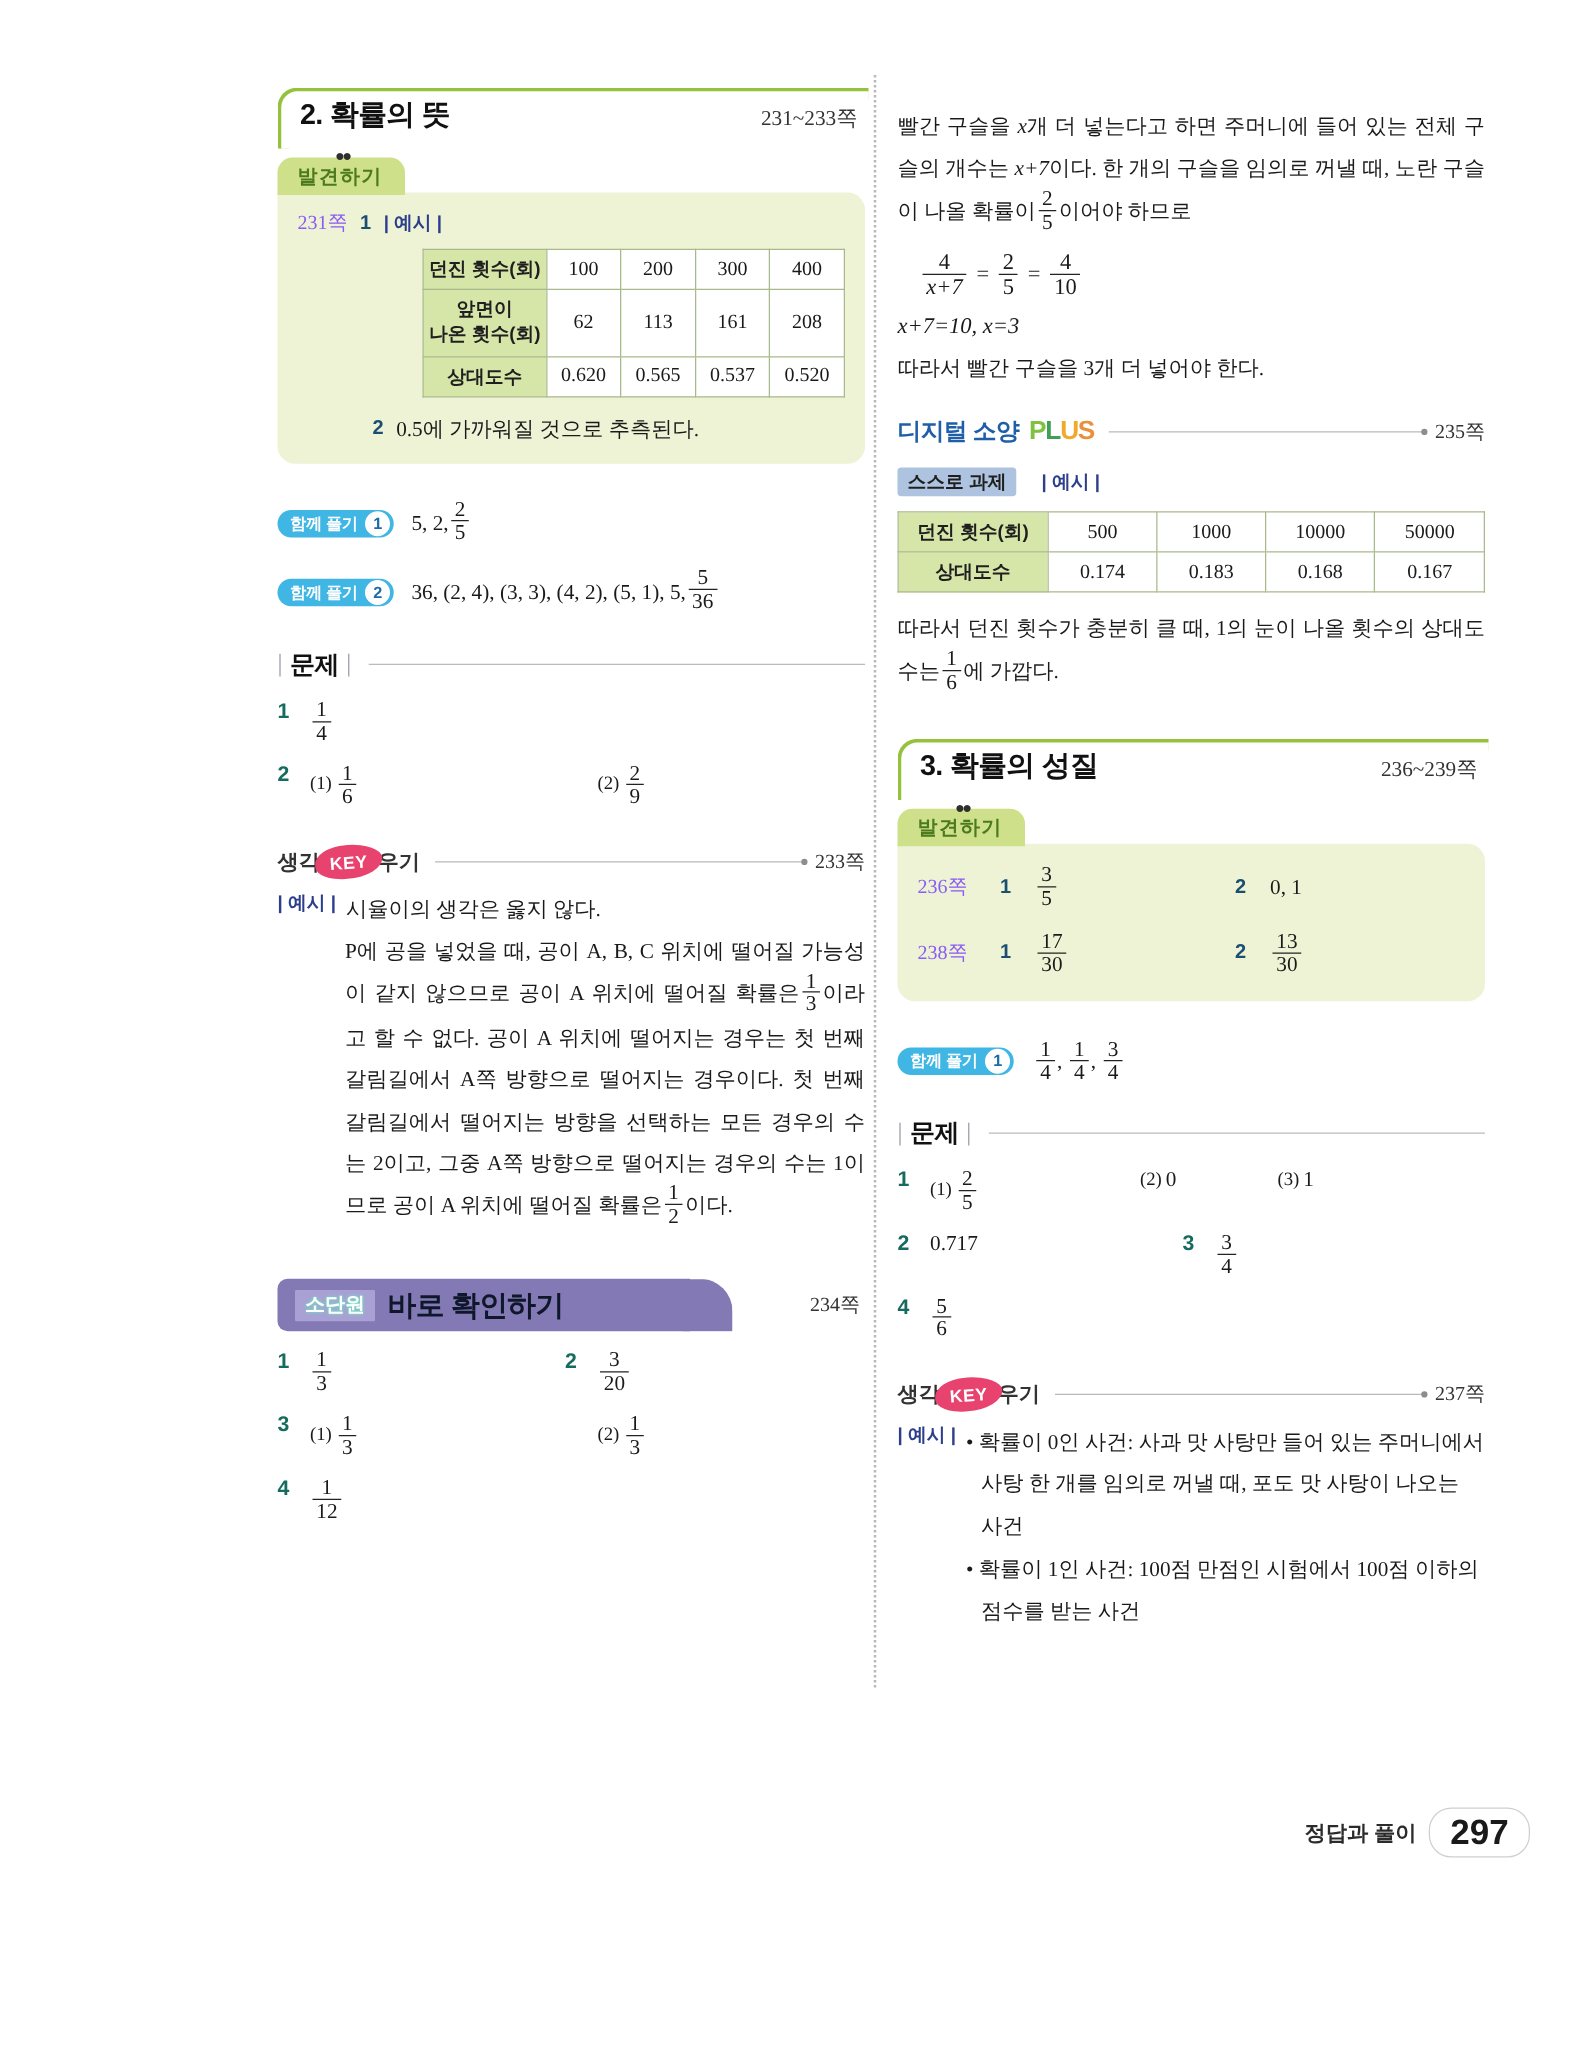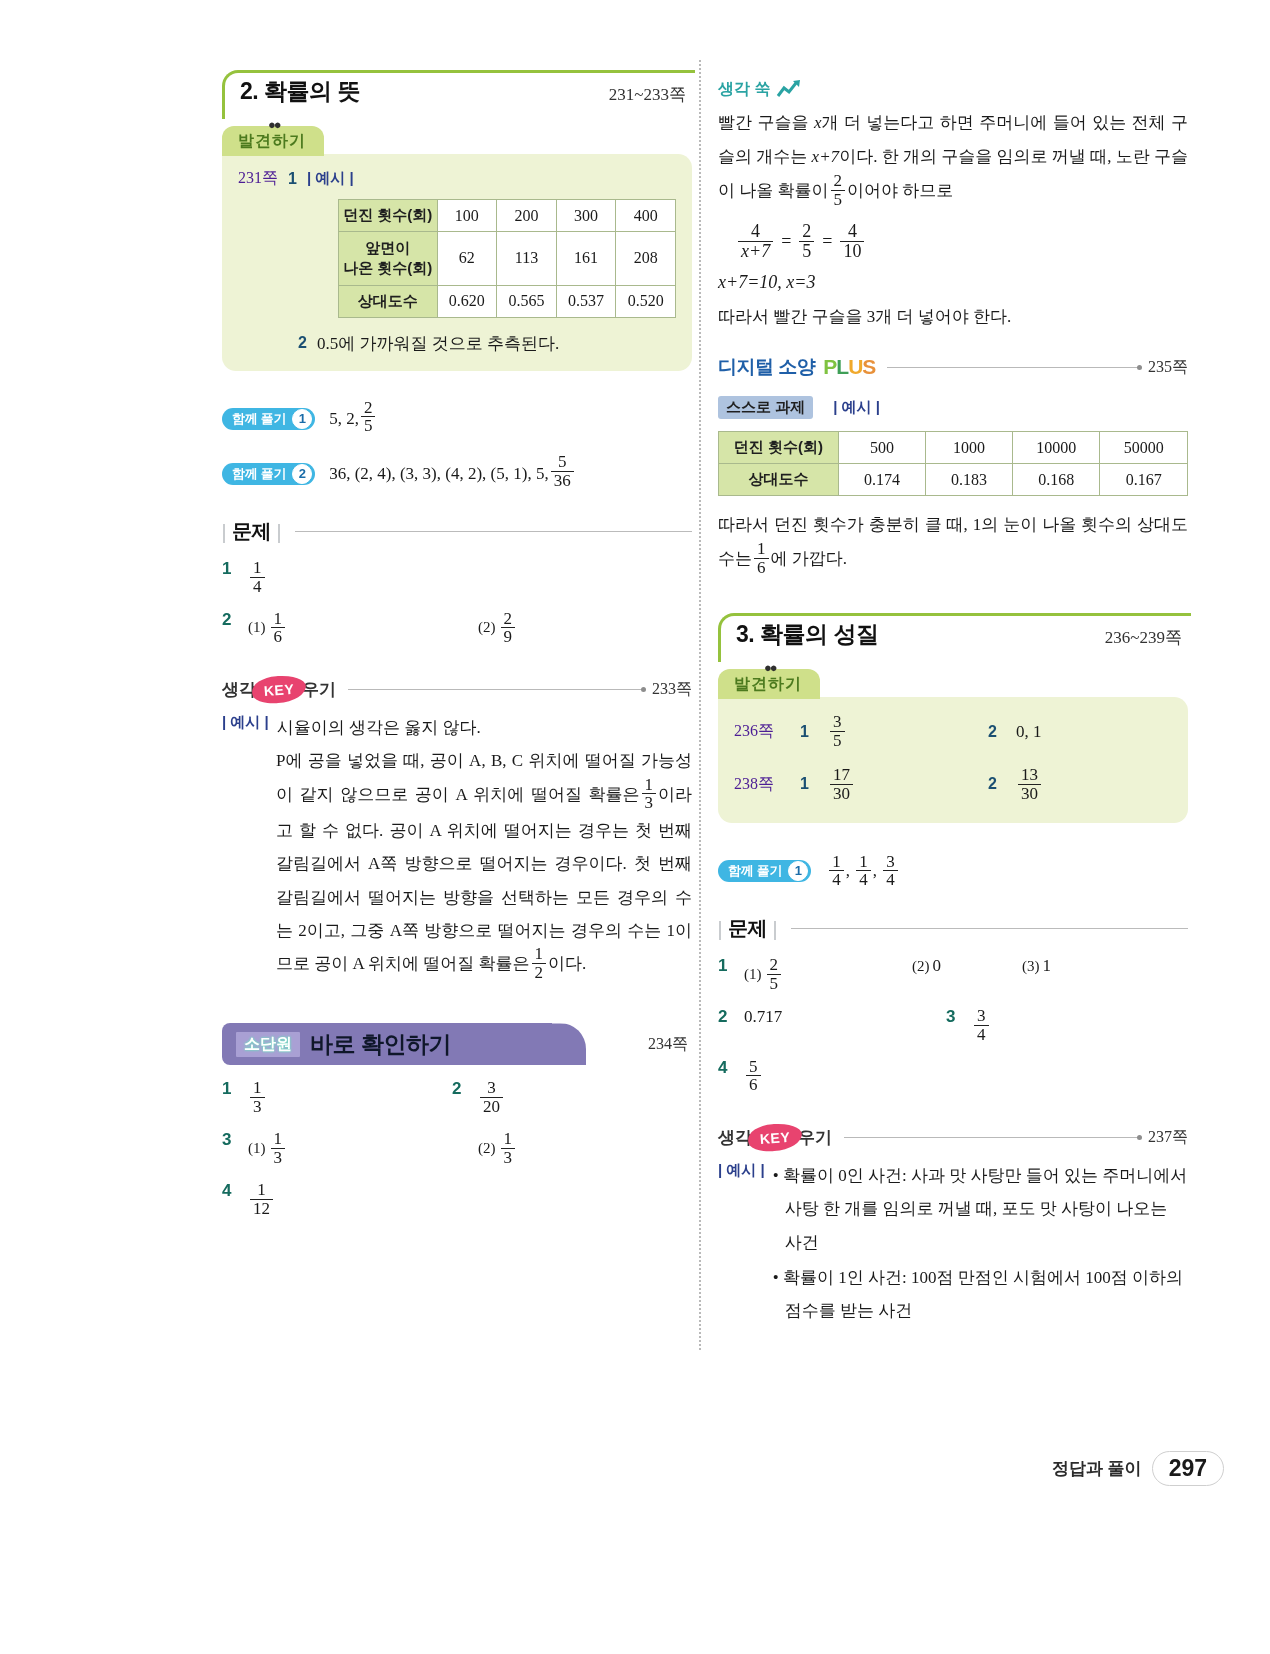--- a/index.html
+++ b/index.html
@@ -62,21 +62,21 @@
   }
   .discover-body {
     background: #eef3d5;
     border-radius: 0 14px 14px 14px;
     margin-top: -2px;
     padding: 14px 16px 16px 16px;
     position: relative; z-index: 1;
   }
 
   .row-line { display: flex; align-items: center; gap: 10px; }
-  .pg-label { font-size: 16px; color: #4c1d95; }
+  .pg-label { font-size: 16px; color: #8b5cf6; }
   .qnum { font-family: "Liberation Sans", sans-serif; font-weight: bold; font-size: 16px; color: #1b4f72; }
   .qnum-green { font-family: "Liberation Sans", sans-serif; font-weight: bold; font-size: 17px; color: #156b5e; }
   .ex-tag { color: #2b3f8c; font-weight: bold; font-size: 15px; font-family: "Liberation Sans", sans-serif; }
 
   
   table.tbl { border-collapse: collapse; font-size: 16px; }
   table.tbl th, table.tbl td {
     border: 1px solid #a9b98d; text-align: center;
     padding: 6px 4px; font-weight: normal;
     font-family: "Liberation Serif", serif;
@@ -252,21 +252,21 @@
     display: flex; align-items: center; gap: 10px;
   }
   .footer .f-lbl {
     font-family: "Liberation Sans", sans-serif; font-weight: bold;
     font-size: 17px; color: #2b2b2b;
   }
   .footer .f-num {
     border: 1.5px solid #cfcfcf; border-radius: 18px;
     background: #fff; padding: 3px 16px;
     font-family: "Liberation Sans", sans-serif; font-weight: bold;
-    font-size: 23px; color: #1a1a1a;
+    font-size: 28px; color: #1a1a1a;
   }
 
   .mathit { font-style: italic; font-family: "Liberation Serif", serif; }
   .eqline { font-size: 18px; margin-top: 10px; }
   .eqfrac { display: inline-flex; align-items: center; gap: 6px; font-size: 18px; }
 </style>
 </head>
 <body>
 
 <div class="page">
@@ -458,29 +458,20 @@
       <span class="fr big">
         <span class="n">1</span>
         <span class="d">12</span>
       </span>
     </div>
 
   </div>
 
   <div class="col col-right" style="top:78px;">
 
-    <div class="sprout">
-      <span class="lbl">생각 쑥</span>
-      <span>
-        <svg width="30" height="22" viewBox="0 0 30 22">
-          <path d="M2 18 L8 10 L13 14 L20 5" stroke="#2aa3a3" stroke-width="3" fill="none"></path>
-          <path d="M17 3 L24 2 L23 9 Z" fill="#2aa3a3"></path>
-        </svg>
-      </span>
-    </div>
 
     <div class="para" style="margin-top:6px;">
       <span>빨간 구슬을</span>
       <span class="mathit">x</span><span>개 더 넣는다고 하면 주머니에 들어 있는 전체 구슬의 개수는</span>
       <span class="mathit">x+7</span><span>이다. 한 개의 구슬을 임의로 꺼낼 때, 노란 구슬이 나올 확률이</span><span class="fr big inl">
           <span class="n">2</span>
           <span class="d">5</span>
         </span><span>이어야 하므로</span>
     </div>
 

